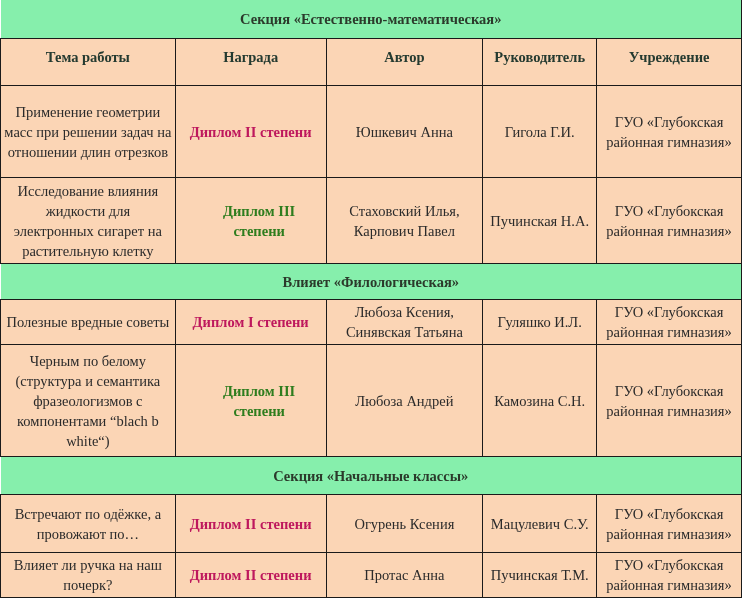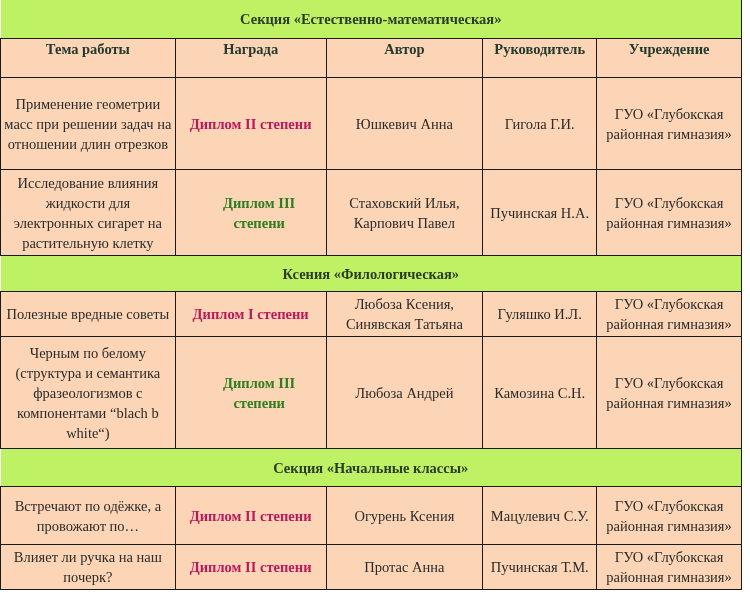--- a/index.html
+++ b/index.html
@@ -14,32 +14,32 @@
   }
   table.awards td, table.awards th {
     border: 1px solid #1a1a1a;
     background: #fbd5b5;
     text-align: center;
     vertical-align: middle;
     padding: 2px 3px;
     line-height: 20px;
   }
   table.awards tr.section td {
-    background: #bef264;
+    background: #86efac;
     font-weight: bold;
     color: #2b3a2b;
     border-left: none; border-right: 1px solid #1a1a1a;
   }
   table.awards tr.section.first td { border-top: none; height: 34px; }
   table.awards th {
     font-weight: bold;
     color: #243a30;
     vertical-align: top;
     height: 36px;
-    padding-top: 0;
+    padding-top: 8px;
   }
   .award { font-weight: bold; }
   .award.blue { color: #be185d; }
   .award.green { color: #2e7d1e; padding-left: 20px; }
   .award.orange { color: #be185d; }
   col.c1 { width: 175px; }
   col.c2 { width: 151px; }
   col.c3 { width: 157px; }
   col.c4 { width: 114px; }
   col.c5 { width: 145px; }
@@ -74,21 +74,21 @@
       <td>ГУО «Глубокская районная гимназия»</td>
     </tr>
     <tr style="height:86px">
       <td>Исследование влияния жидкости для электронных сигарет на растительную клетку</td>
       <td class="award green">Диплом III степени</td>
       <td>Стаховский Илья, Карпович Павел</td>
       <td>Пучинская Н.А.</td>
       <td>ГУО «Глубокская районная гимназия»</td>
     </tr>
     <tr class="section" style="height:36px">
-      <td colspan="5">Ксения «Филологическая»</td>
+      <td colspan="5">Влияет «Филологическая»</td>
     </tr>
     <tr style="height:42px">
       <td>Полезные вредные советы</td>
       <td class="award orange">Диплом I степени</td>
       <td>Любоза Ксения, Синявская Татьяна</td>
       <td>Гуляшко И.Л.</td>
       <td>ГУО «Глубокская районная гимназия»</td>
     </tr>
     <tr style="height:112px">
       <td>Черным по белому (структура и семантика фразеологизмов с компонентами “blach b white“)</td>

